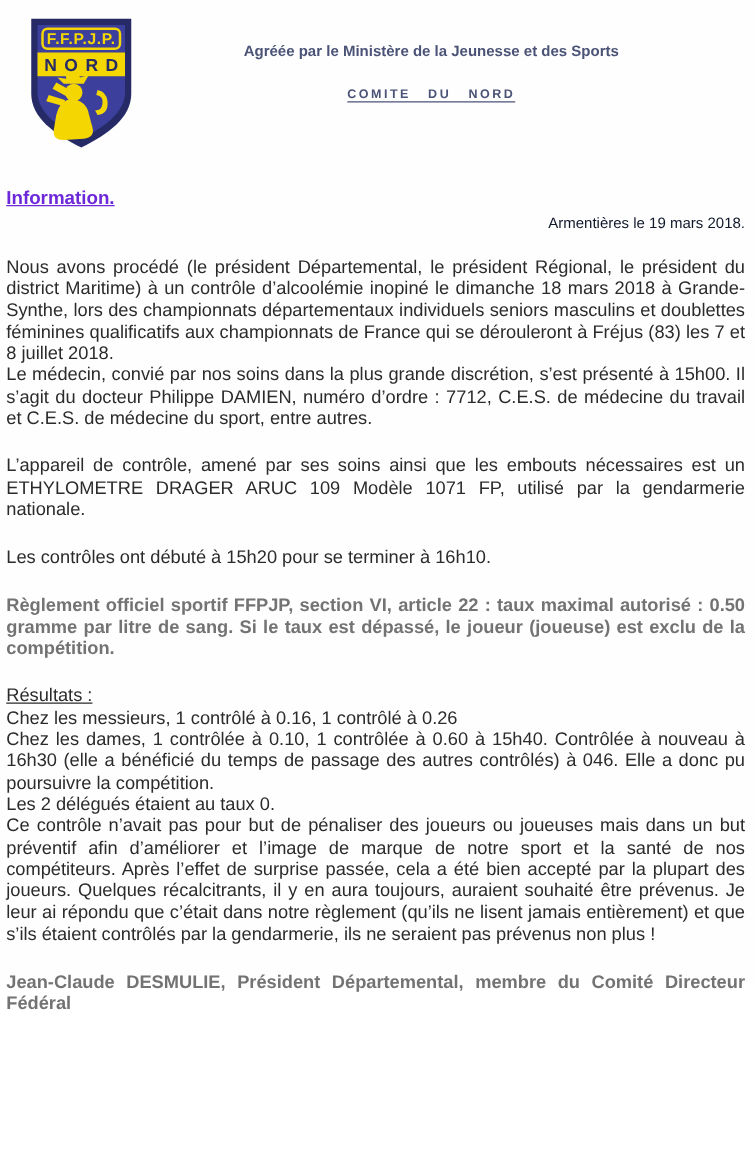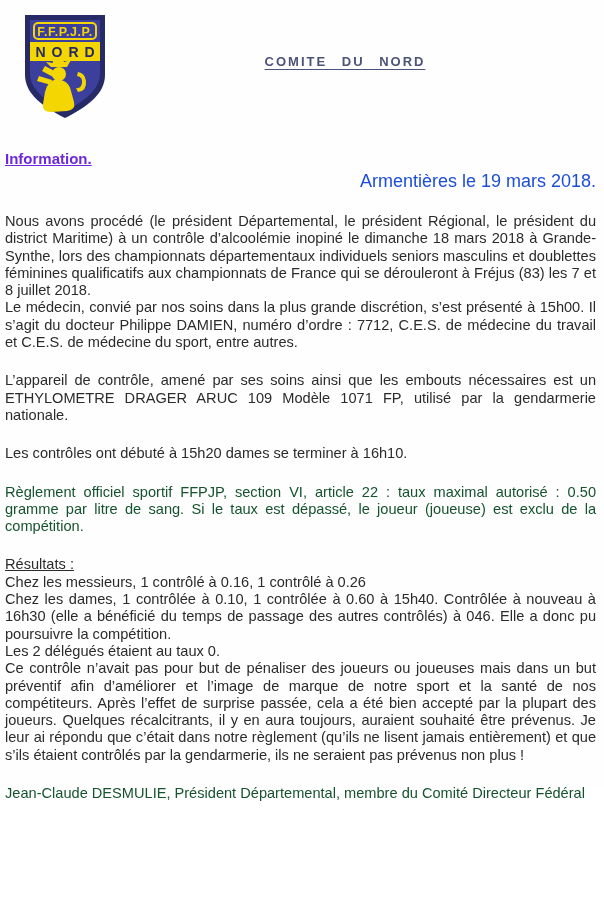--- a/index.html
+++ b/index.html
@@ -49,54 +49,54 @@
     word-spacing: 2px;
   }
   .head-accreditation {
     font-size: 12px;
     font-weight: bold;
     margin-top: 2px;
   }
   .head-committee {
     display: inline-block;
     margin-top: 22px;
-    font-size: 13px;
+    font-size: 10px;
     font-weight: bold;
     letter-spacing: 2px;
     word-spacing: 9px;
     text-decoration: underline;
     text-underline-offset: 3px;
   }
 
   
   .letter-main {
     padding: 10px 8px 0 5px;
   }
   .subject {
     font-size: 15px;
     font-weight: bold;
     text-decoration: underline;
     color: #6d28d9;
   }
   .dateline {
     text-align: right;
-    font-size: 18px;
+    font-size: 12px;
     margin-top: 4px;
     margin-bottom: 21px;
-    color: #1d4ed8;
+    color: #0f172a;
   }
   .para {
     margin: 0;
     font-size: 14.6px;
     line-height: 17.3px;
     text-align: justify;
     color: #2b2b2b;
   }
   .para.gap { margin-top: 21px; }
-  .para.s-bold { font-weight: normal; color: #14532d; }
+  .para.s-bold { font-weight: bold; color: #737373; }
   .para.s-underline { text-decoration: underline; }
 </style>
 </head>
 <body>
 
 <div class="page">
 
   <div class="letterhead">
 
     <svg class="logo" viewBox="0 0 90 110" xmlns="http://www.w3.org/2000/svg" aria-hidden="true">
@@ -115,34 +115,35 @@
         <path d="M31 56 l-5 -5 l7 1 l-1 -7 l6 5 l3 -6 l3 7 l7 -2 l-4 7 z"></path>
         <circle cx="39" cy="63" r="7"></circle>
         <path d="M36 68 q13 1 15 12 l3 11 q2 8 -7 9 l-16 1 q-9 0 -8 -8 l2 -12 q2 -10 11 -13 z"></path>
         <path d="M35 67 l-13 -7 l3 -5 l13 7 z"></path>
         <path d="M31 74 l-14 -4 l2 -5 l13 4 z"></path>
         <path d="M58 81 q9 -1 8 -11 q-1 -8 -8 -9 l-1 4 q6 1 5 7 q-1 6 -6 5 z"></path>
       </g>
     </svg>
 
     <div class="head-text">
+      <div class="head-accreditation">Agréée par le Ministère de la Jeunesse et des Sports</div>
       <div>
         <span class="head-committee">COMITE DU NORD</span>
       </div>
     </div>
   </div>
 
   <div class="letter-main">
     <div class="subject">Information.</div>
     <div class="dateline">Armentières le 19 mars 2018.</div>
     <div id="letter-body">
         <p class="para s-normal">Nous avons procédé (le président Départemental, le président Régional, le président du district Maritime) à un contrôle d’alcoolémie inopiné le dimanche 18 mars 2018 à Grande-Synthe, lors des championnats départementaux individuels seniors masculins et doublettes féminines qualificatifs aux championnats de France qui se dérouleront à Fréjus (83) les 7 et 8 juillet 2018.</p>
         <p class="para s-normal">Le médecin, convié par nos soins dans la plus grande discrétion, s’est présenté à 15h00. Il s’agit du docteur Philippe DAMIEN, numéro d’ordre : 7712, C.E.S. de médecine du travail et C.E.S. de médecine du sport, entre autres.</p>
         <p class="para s-normal gap">L’appareil de contrôle, amené par ses soins ainsi que les embouts nécessaires est un ETHYLOMETRE DRAGER ARUC 109 Modèle 1071 FP, utilisé par la gendarmerie nationale.</p>
-        <p class="para s-normal gap">Les contrôles ont débuté à 15h20 dames se terminer à 16h10.</p>
+        <p class="para s-normal gap">Les contrôles ont débuté à 15h20 pour se terminer à 16h10.</p>
         <p class="para s-bold gap">Règlement officiel sportif FFPJP, section VI, article 22 : taux maximal autorisé : 0.50 gramme par litre de sang. Si le taux est dépassé, le joueur (joueuse) est exclu de la compétition.</p>
         <p class="para s-underline gap">Résultats :</p>
         <p class="para s-normal">Chez les messieurs, 1 contrôlé à 0.16, 1 contrôlé à 0.26</p>
         <p class="para s-normal">Chez les dames, 1 contrôlée à 0.10, 1 contrôlée à 0.60 à 15h40. Contrôlée à nouveau à 16h30 (elle a bénéficié du temps de passage des autres contrôlés) à 046. Elle a donc pu poursuivre la compétition.</p>
         <p class="para s-normal">Les 2 délégués étaient au taux 0.</p>
         <p class="para s-normal">Ce contrôle n’avait pas pour but de pénaliser des joueurs ou joueuses mais dans un but préventif afin d’améliorer et l’image de marque de notre sport et la santé de nos compétiteurs. Après l’effet de surprise passée, cela a été bien accepté par la plupart des joueurs. Quelques récalcitrants, il y en aura toujours, auraient souhaité être prévenus. Je leur ai répondu que c’était dans notre règlement (qu’ils ne lisent jamais entièrement) et que s’ils étaient contrôlés par la gendarmerie, ils ne seraient pas prévenus non plus !</p>
         <p class="para s-bold gap">Jean-Claude DESMULIE, Président Départemental, membre du Comité Directeur Fédéral</p>
       </div>
   </div>
 

